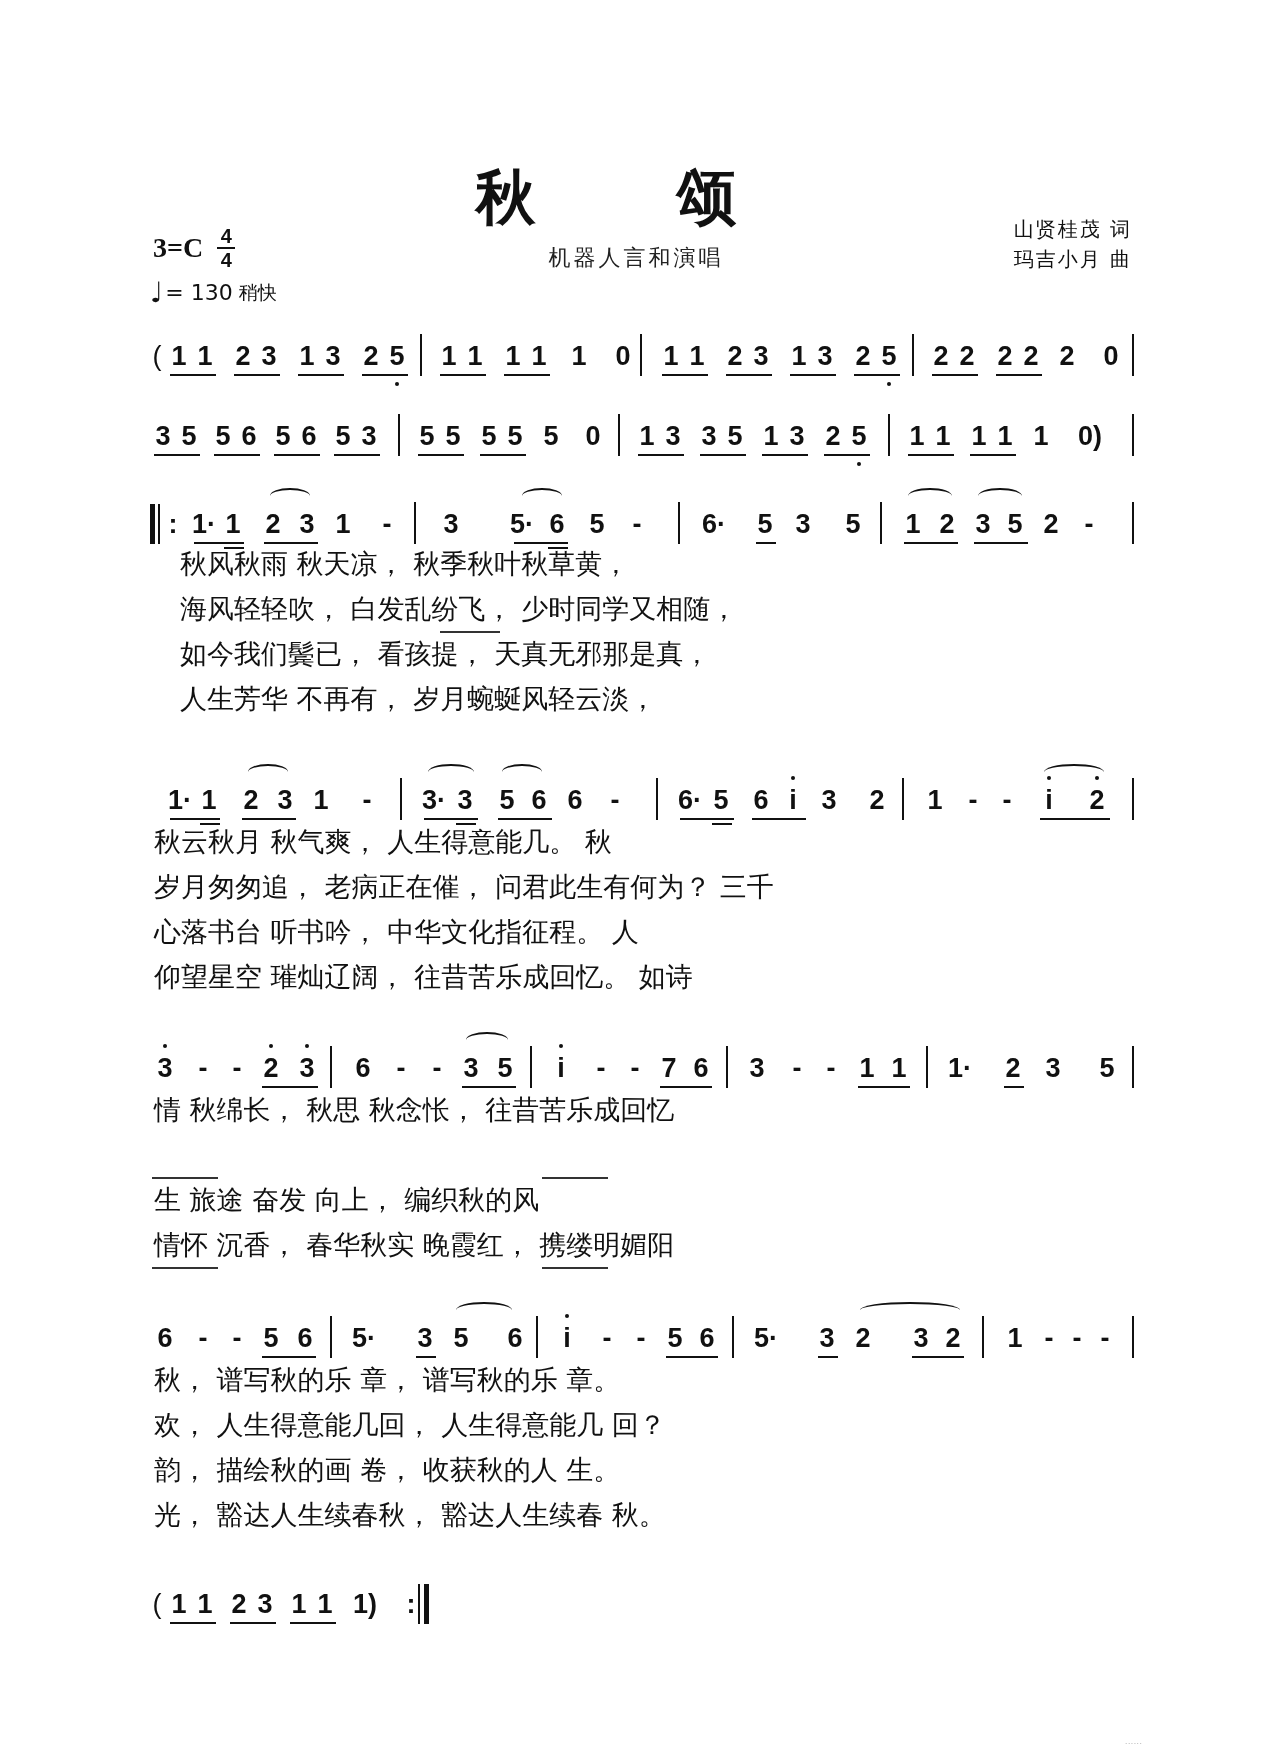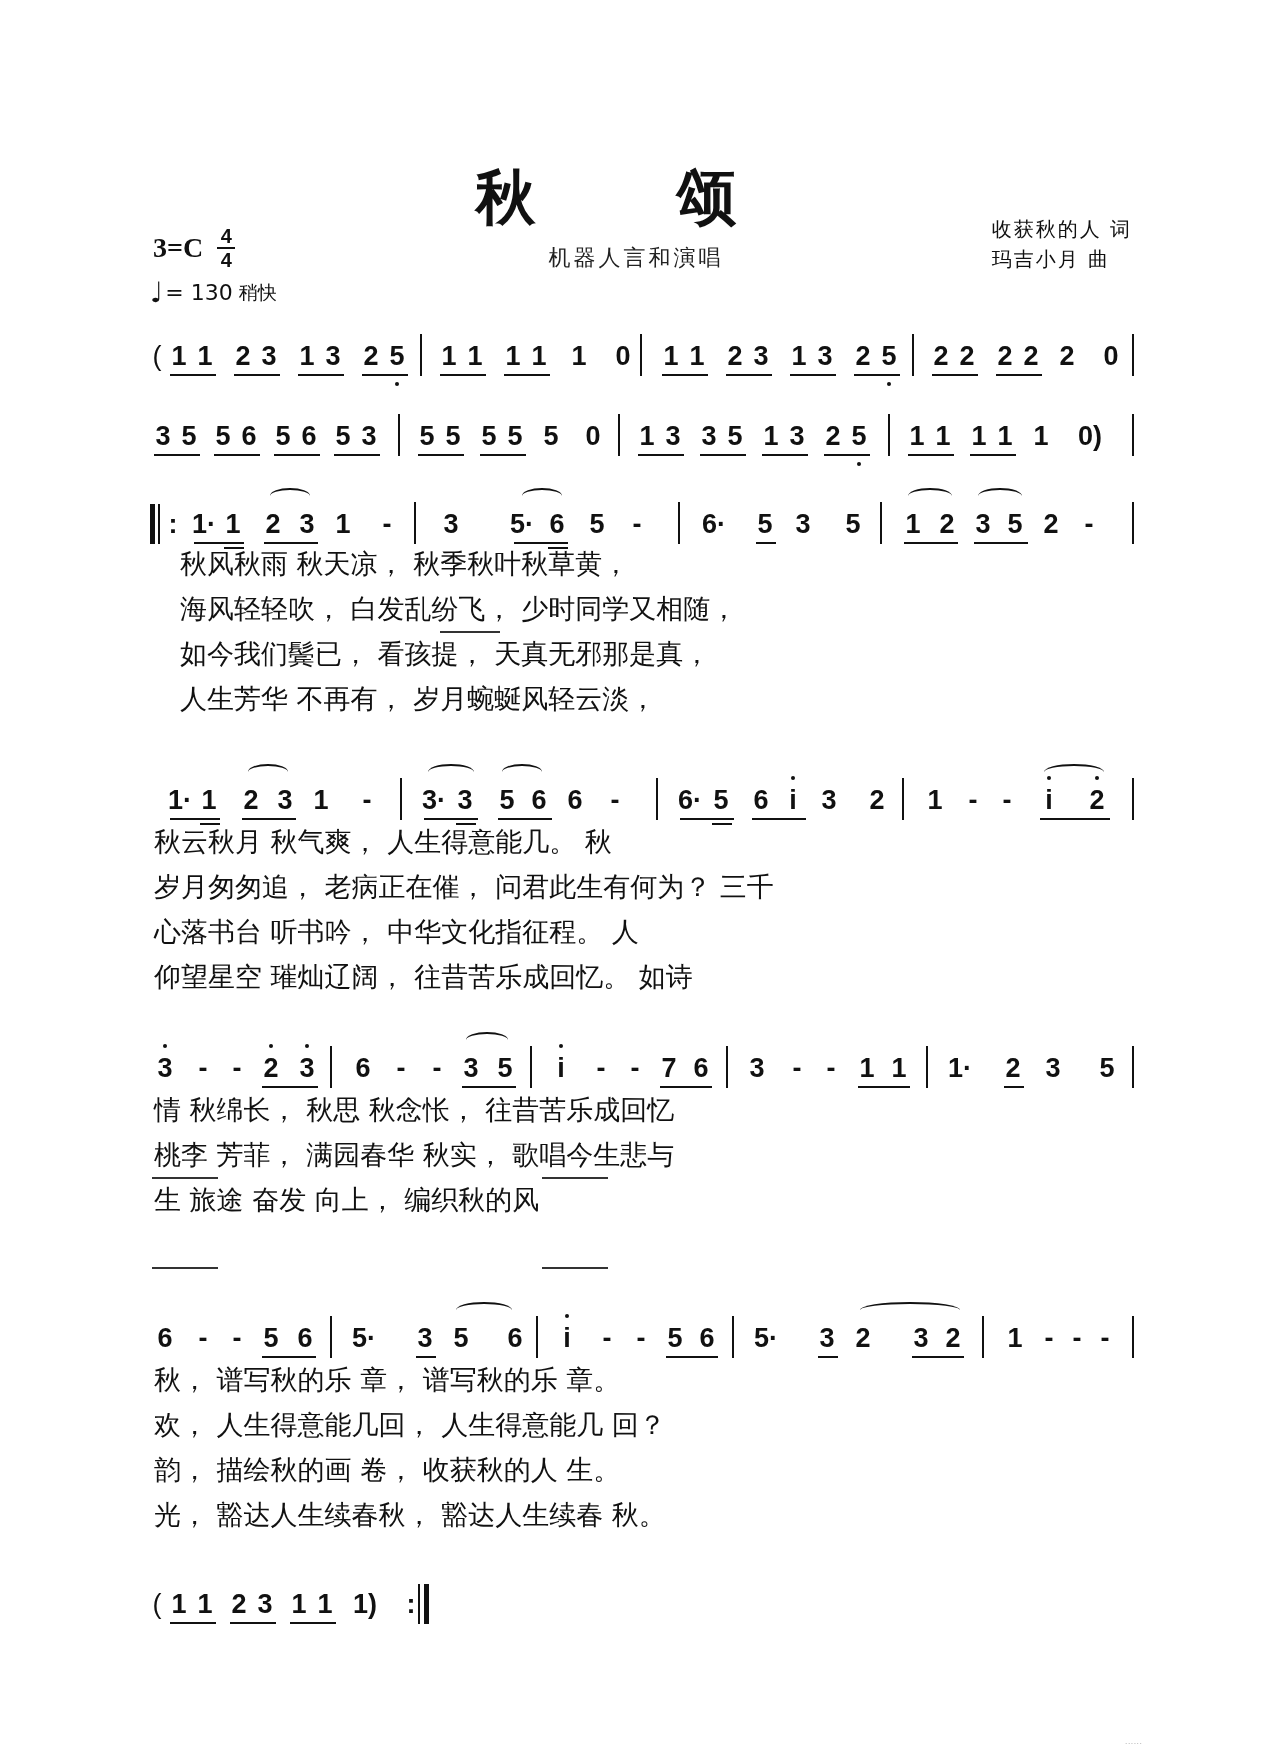--- a/index.html
+++ b/index.html
@@ -47,21 +47,21 @@
       <span class="bar"></span>
       <span>4</span>
     </span>
   </div>
   <div class="tempo">
     <span class="note">♩</span>
     <span>= 130</span>
     <span class="mark">稍快</span>
   </div>
   <div class="credits">
-    <div>收获秋的人  词</div>
+    <div>山贤桂茂  词</div>
     <div>玛吉小月  曲</div>
   </div>
 </div>
 
 <div class="row" style="top:334px">
   <span class="n" style="left:-4px;font-weight:normal">(</span>
   <span class="n" style="left:18px">1</span>
     <span class="n" style="left:44px">1</span>
     <span class="ul" style="left:20px;width:46px"></span>
   <span class="n" style="left:82px">2</span>
@@ -310,28 +310,28 @@
   <span class="n" style="left:852px">2</span>
     <span class="ul" style="left:854px;width:20px"></span>
   <span class="n" style="left:892px">3</span>
     <span class="n" style="left:946px">5</span>
   <span class="barline" style="left:982px"></span>
 </div>
 <div class="lyr" style="top:1090px">
     <span class="c" style="left:4px">情 秋绵长， 秋思 秋念怅， 往昔苦乐成回忆</span>
   </div>
 <div class="lyr" style="top:1135px">
-    <span class="c" style="left:4px">桃李 芳菲， 满园春华 秋实， 歌唱今生悲与</span>
     <span class="lul" style="left:2px;width:66px"></span>
     <span class="lul" style="left:392px;width:66px"></span>
   </div>
 <div class="lyr" style="top:1180px">
     <span class="c" style="left:4px">生 旅途 奋发 向上， 编织秋的风</span>
   </div>
 <div class="lyr" style="top:1225px">
+    <span class="c" style="left:4px">情怀 沉香， 春华秋实 晚霞红， 携缕明媚阳</span>
     <span class="lul" style="left:2px;width:66px"></span>
     <span class="lul" style="left:392px;width:66px"></span>
   </div>
 
 <div class="row" style="top:1316px">
   <span class="n" style="left:4px">6</span>
     <span class="n" style="left:42px">-</span>
     <span class="n" style="left:76px">-</span>
   <span class="n" style="left:110px">5</span>
     <span class="n" style="left:144px">6</span>

